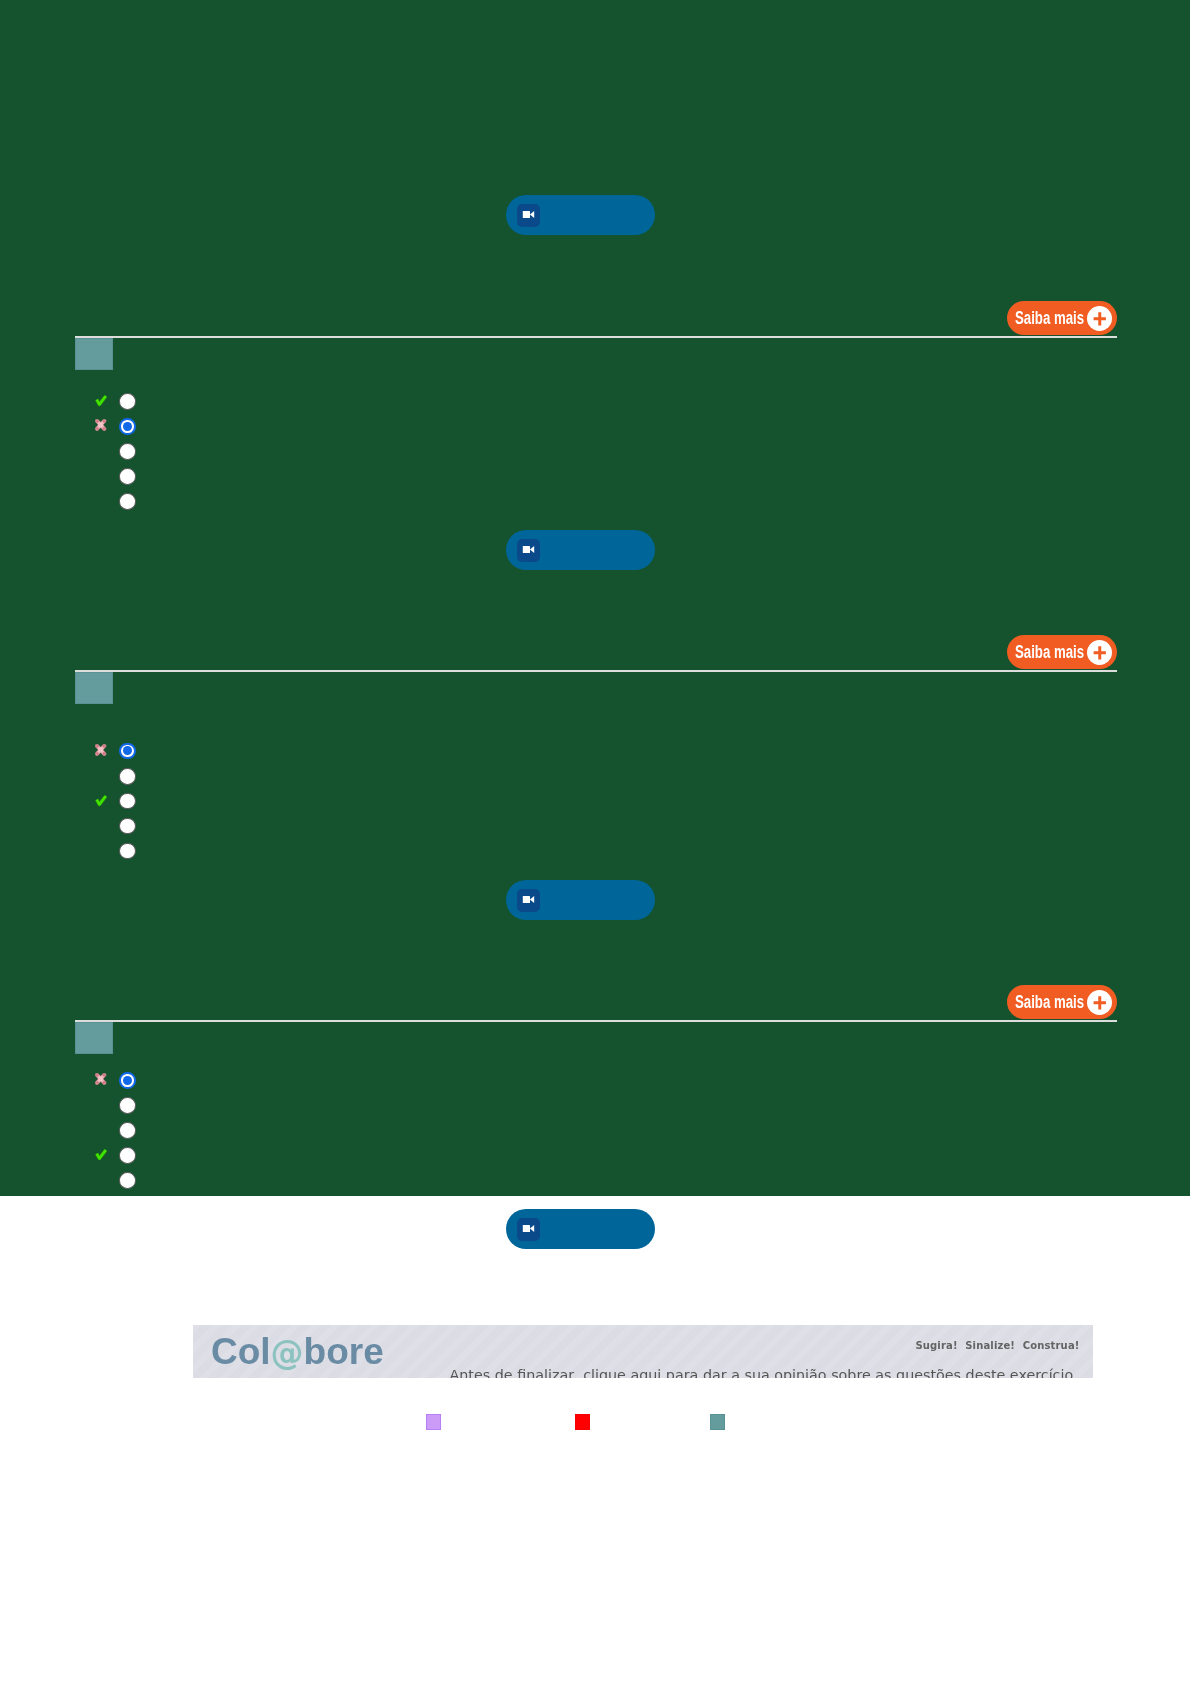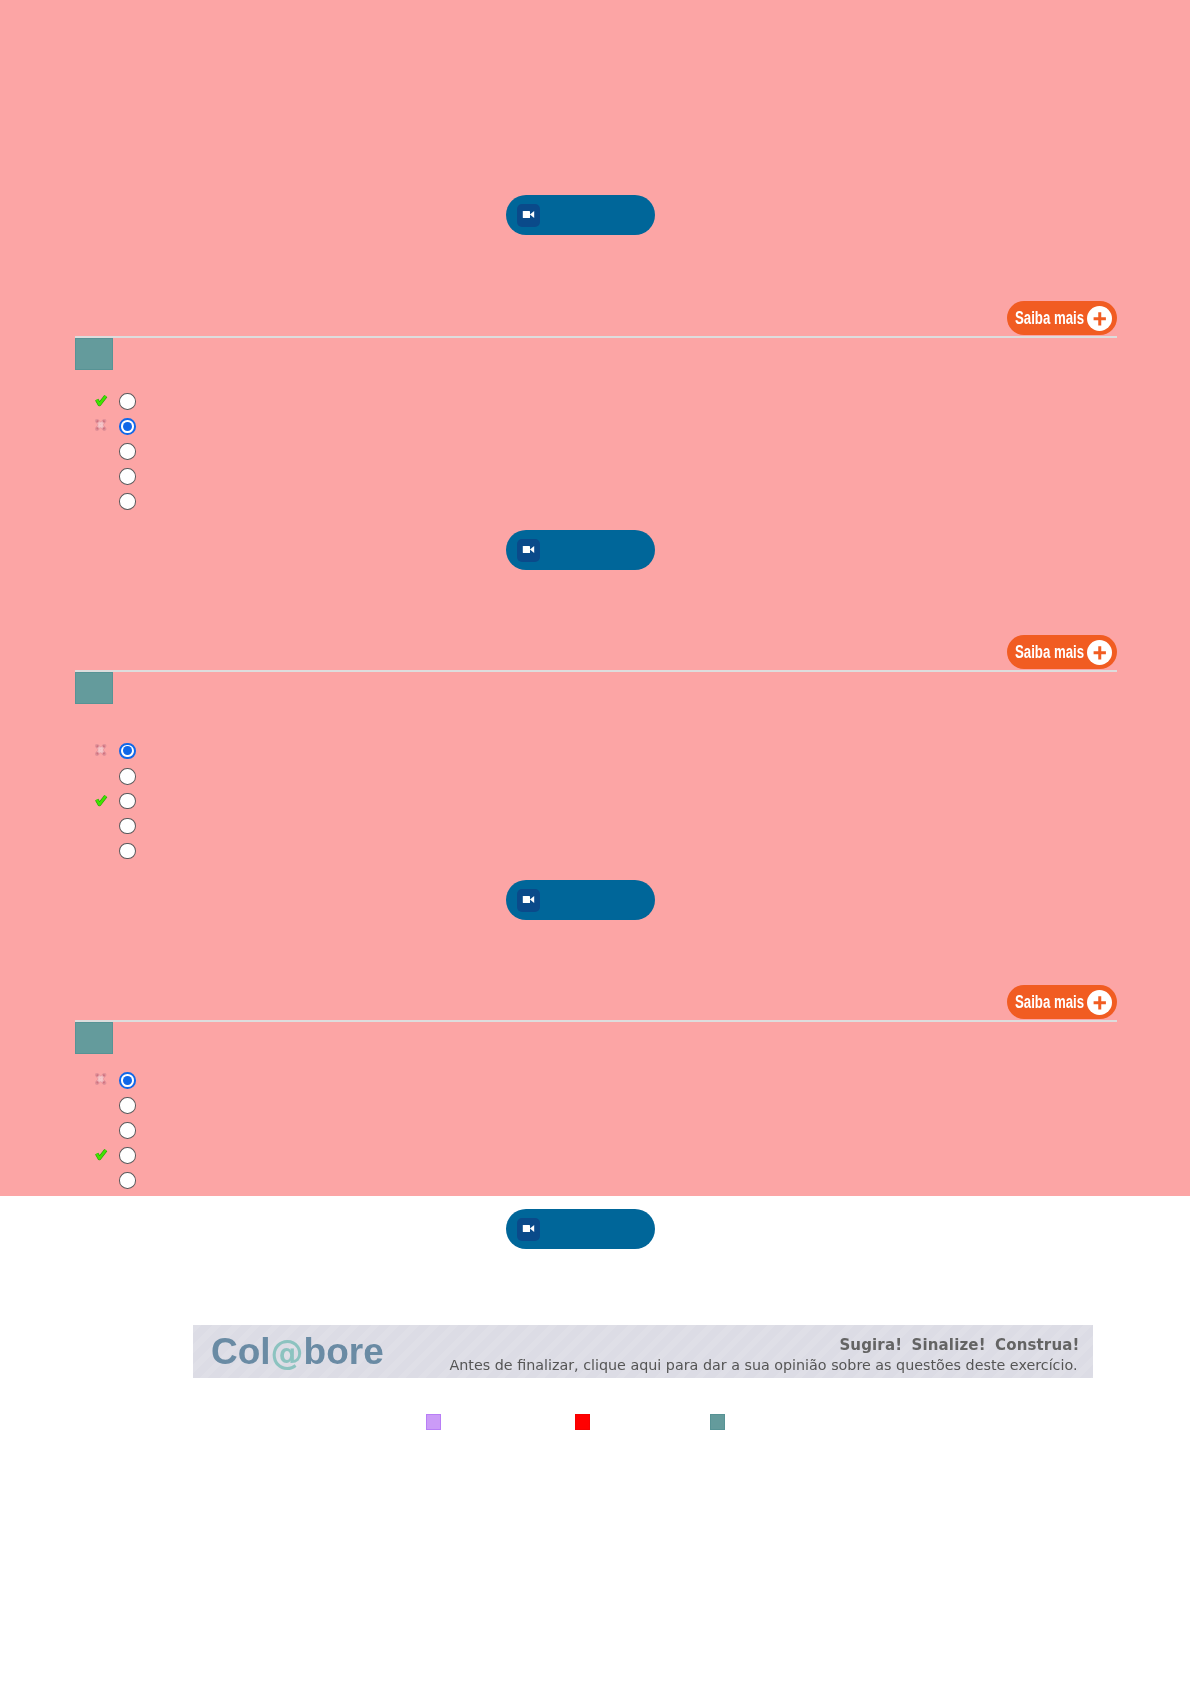--- a/index.html
+++ b/index.html
@@ -1,19 +1,19 @@
 <!DOCTYPE html>
 <html><head>
 <meta charset="utf-8">
 <title>Exercicio</title>
 <style>
   html,body{margin:0;padding:0;}
   body{width:1190px;height:1684px;background:#ffffff;
        font-family:"Liberation Sans",sans-serif;position:relative;overflow:hidden;}
-  .page{position:absolute;left:0;top:0;width:1190px;height:1196px;background:#fca5a5;}
+  .page{position:absolute;left:0;top:0;width:1190px;height:1196px;background:#14532d;}
 
   
   .vbtn{position:absolute;left:506px;width:149px;height:40px;border-radius:21px;background:#006699;}
   .vbtn .vicon{position:absolute;left:11px;top:9px;width:23px;height:23px;
                border-radius:5px;background:#0a4a8a;}
   .vbtn .vicon svg{position:absolute;left:0;top:0;}
 
   
   .sm{position:absolute;left:1007px;width:110px;height:34px;border-radius:17px;background:#f15c22;}
   .sm .smlbl{position:absolute;left:7.5px;top:7.6px;font-size:17.6px;font-weight:bold;color:#ffffff;
@@ -41,24 +41,24 @@
   .colabore{position:absolute;left:146px;top:1325px;width:900px;height:53px;
             background:
               repeating-linear-gradient(135deg,
                  #dfdfe7 0px, #dfdfe7 6px,
                  #dcdce5 6px, #dcdce5 14px);
             overflow:hidden;margin-left:47px;}
   .colabore .logo{position:absolute;left:18px;top:6px;font-size:37px;font-weight:bold;
                   color:#6a8ba4;line-height:42px;white-space:nowrap;}
   .colabore .logo .at{color:#8cc3c0;font-size:33px;font-family:"DejaVu Sans",sans-serif;
                       display:inline-block;transform:translateY(-0.5px);}
-  .colabore .slogan{position:absolute;right:13.5px;top:10.7px;font-size:15px;font-weight:bold;
+  .colabore .slogan{position:absolute;right:13.5px;top:10.7px;font-size:10px;font-weight:bold;
                     font-family:"DejaVu Sans",sans-serif;word-spacing:4px;letter-spacing:.15px;
                     color:#646464;line-height:19px;white-space:nowrap;}
-  .colabore .desc{position:absolute;right:15.5px;top:31px;font-size:14.3px;color:#555555;
+  .colabore .desc{position:absolute;right:15.5px;top:41px;font-size:14.3px;color:#555555;
                   font-family:"DejaVu Sans",sans-serif;
                   line-height:19px;white-space:nowrap;}
 
   
   .lsq{position:absolute;top:1414px;width:15px;height:16px;box-sizing:border-box;}
 </style>
 </head>
 <body>
 
 <div class="page">

